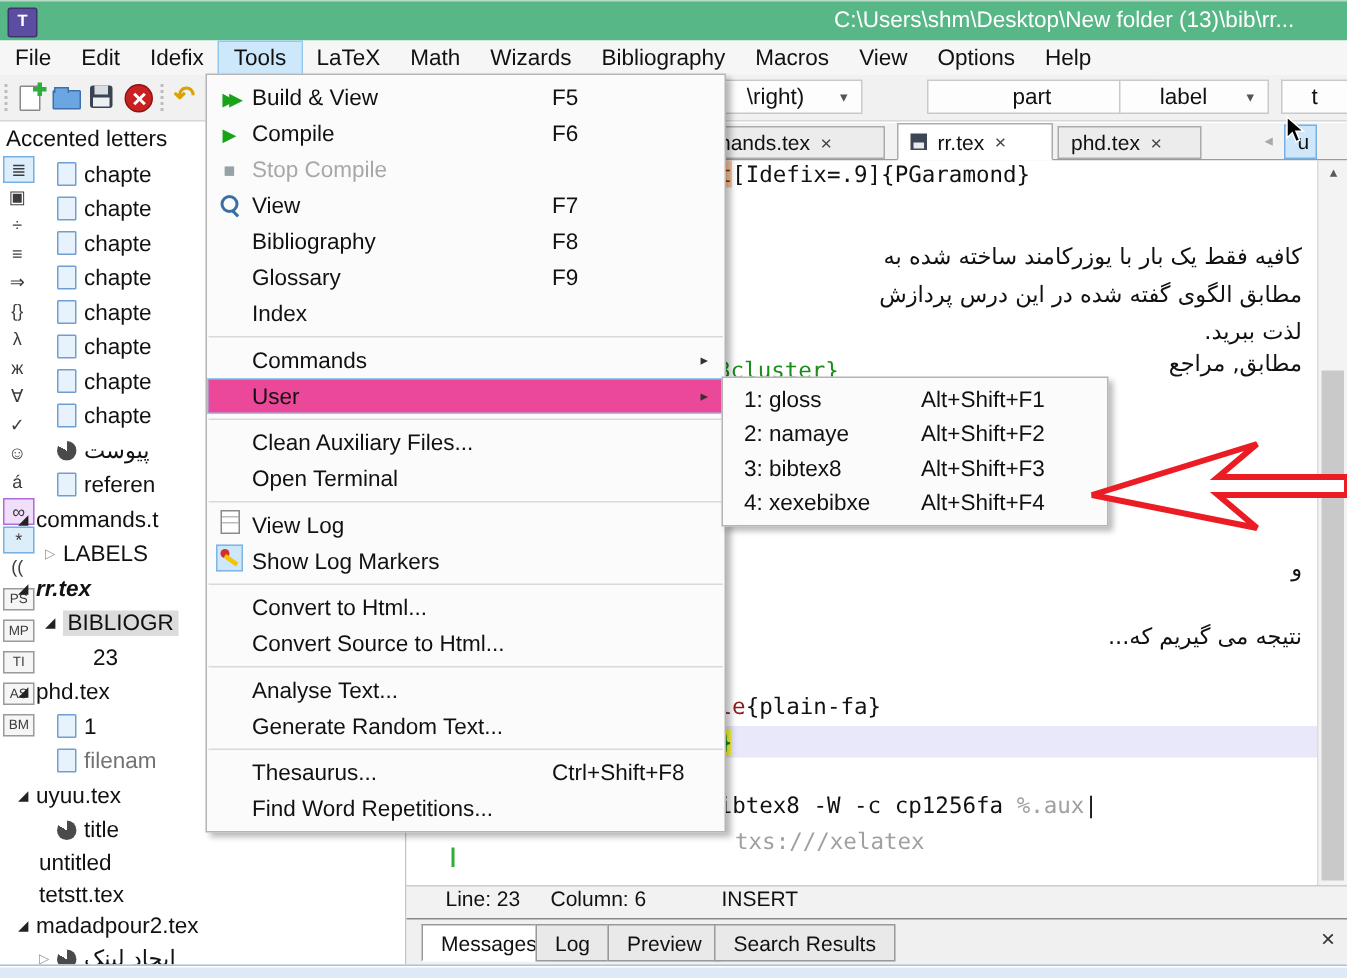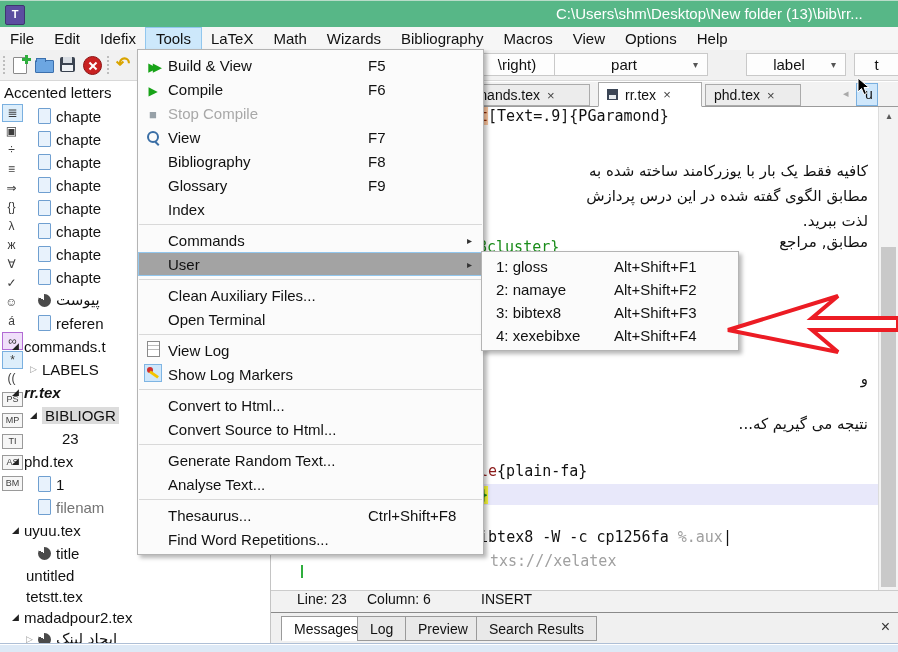--- a/index.html
+++ b/index.html
@@ -95,21 +95,21 @@
   .bstrip{left:0;top:643px;width:898px;height:9px;background:#dde9f6;border-top:1px solid #aebfd6;box-shadow:inset 0 1px 0 #ffffff;}
 
   
   .menu{left:137px;top:49px;width:345px;background:#fbfbfb;border:1px solid #b4b4b4;box-shadow:3px 3px 4px rgba(0,0,0,.28);
         z-index:50;padding:3px 0;font-size:15px;}
   .mi{height:24px;display:flex;align-items:center;}
   .mi .ic{flex:0 0 30px;text-align:center;position:relative;}
   .mi .lbl{flex:0 0 200px;white-space:nowrap;}
   .mi .sc{flex:1;text-align:left;}
   .mi .ar{width:14px;font-size:10px;color:#333;margin-right:2px;}
-  .mi.hl{background:#a3a3a3;box-shadow:inset 0 0 0 1px #92c7ee;}
+  .mi.hl{background:#ec4899;box-shadow:inset 0 0 0 1px #92c7ee;}
   .mi.dis{color:#a8a8a8;}
   .msep{border-top:1px solid #d9d9d9;margin:3px 1px;}
   .ic-build{color:#18a318;font-size:11px;letter-spacing:-4px;font-weight:bold;}
   .ic-compile{color:#18a318;font-size:12px;}
   .ic-stop{color:#97a1a8;font-size:13px;}
   .ic-view{display:inline-block;width:8px;height:8px;border:2px solid #3a6ea5;border-radius:50%;position:relative;}
   .ic-view::after{content:"";position:absolute;left:7px;top:8px;width:2px;height:5px;background:#3a6ea5;transform:rotate(-45deg);}
   .ic-vlog{display:inline-block;width:11px;height:14px;background:#fff;border:1px solid #8a8a8a;
            box-shadow:inset 0 3px 0 #fff, inset 0 4px 0 #bbb, inset 0 7px 0 #fff, inset 0 8px 0 #bbb;}
   .ic-lmark{display:inline-block;width:16px;height:16px;background:#cfe7fb;border:1px solid #7fb5e3;position:relative;}
@@ -166,21 +166,21 @@
         <span class="abs i-close"></span>
       </span>
     <span class="grip" style="left:107px;"></span>
     <span class="tbtn i-undo" style="left:112px;">↶</span>
 
     <div class="combo" style="left:473px;width:102px;">
       <span class="cv">\right)</span>
       <span class="ca">▾</span>
     </div>
     <span class="grip" style="left:579px;top:56px;"></span>
-    <div class="combo" style="left:554px;width:154px;">
+    <div class="combo" style="left:618px;width:154px;">
       <span class="cv">part</span>
       <span class="ca">▾</span>
     </div>
     <div class="combo" style="left:746px;width:100px;">
       <span class="cv">label</span>
       <span class="ca">▾</span>
     </div>
     <div class="combo" style="left:854px;width:44px;border-right:none;">
       <span class="cv">t</span>
     </div>
@@ -320,21 +320,21 @@
     <div class="tab" style="left:434px;width:96px;">
       <span>phd.tex</span>
       <span class="tx">×</span>
     </div>
     <span class="abs" style="left:572px;top:5px;color:#a9a9a9;font-size:11px;">◂</span>
     <div class="tabstub" style="left:585px;">u</div>
   </div>
 
   <div class="abs editor">
     <div class="curline" style="top:377px;"></div>
-    <div class="cl" style="left:199px;top:0px;"><span class="hl-orange">nt</span><span>[Text=.9]{PGaramond}</span></div>
+    <div class="cl" style="left:199px;top:0px;"><span class="hl-orange">nt</span><span>[Idefix=.9]{PGaramond}</span></div>
     <div class="cl c-blue" style="left:199px;top:25px;">}</div>
     <div class="rtl" style="top:55px;">کافیه فقط یک بار با یوزرکامند ساخته شده به</div>
     <div class="rtl" style="top:80px;">مطابق الگوی گفته شده در این درس پردازش</div>
     <div class="rtl" style="top:105px;text-align:right;">لذت ببرید.</div>
     <div class="rtl" style="top:126px;">مطابق, مراجع</div>
     <div class="cl c-green" style="left:207px;top:131px;">8cluster}</div>
     <div class="rtl" style="top:263px;">و</div>
     <div class="rtl" style="top:308px;">نتیجه می گیریم که...</div>
     <div class="cl" style="left:199px;top:355px;"><span class="c-dred">yle</span><span>{plain-fa}</span></div>
     <div class="cl" style="left:199px;top:379px;"><span class="hl-yellow">3</span><span class="hl-yellow c-green" style="font-weight:bold;">}</span></div>
@@ -443,26 +443,26 @@
         <span class="sc"></span>
       </div>
     <div class="mi">
         <span class="ic"></span>
         <span class="lbl">Convert Source to Html...</span>
         <span class="sc"></span>
       </div>
     <div class="msep"></div>
     <div class="mi">
         <span class="ic"></span>
+        <span class="lbl">Analyse Text...</span>
+        <span class="sc"></span>
+      </div>
+    <div class="mi">
+        <span class="ic"></span>
         <span class="lbl">Generate Random Text...</span>
-        <span class="sc"></span>
-      </div>
-    <div class="mi">
-        <span class="ic"></span>
-        <span class="lbl">Analyse Text...</span>
         <span class="sc"></span>
       </div>
     <div class="msep"></div>
     <div class="mi">
         <span class="ic"></span>
         <span class="lbl">Thesaurus...</span>
         <span class="sc">Ctrl+Shift+F8</span>
       </div>
     <div class="mi">
         <span class="ic"></span>

